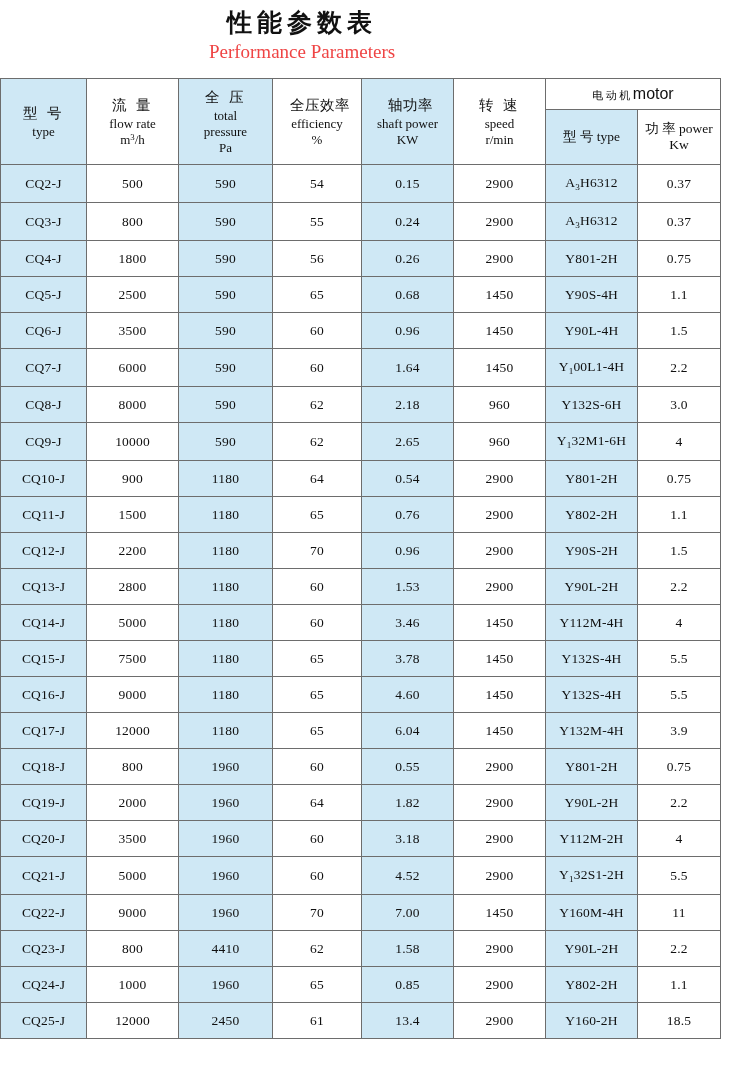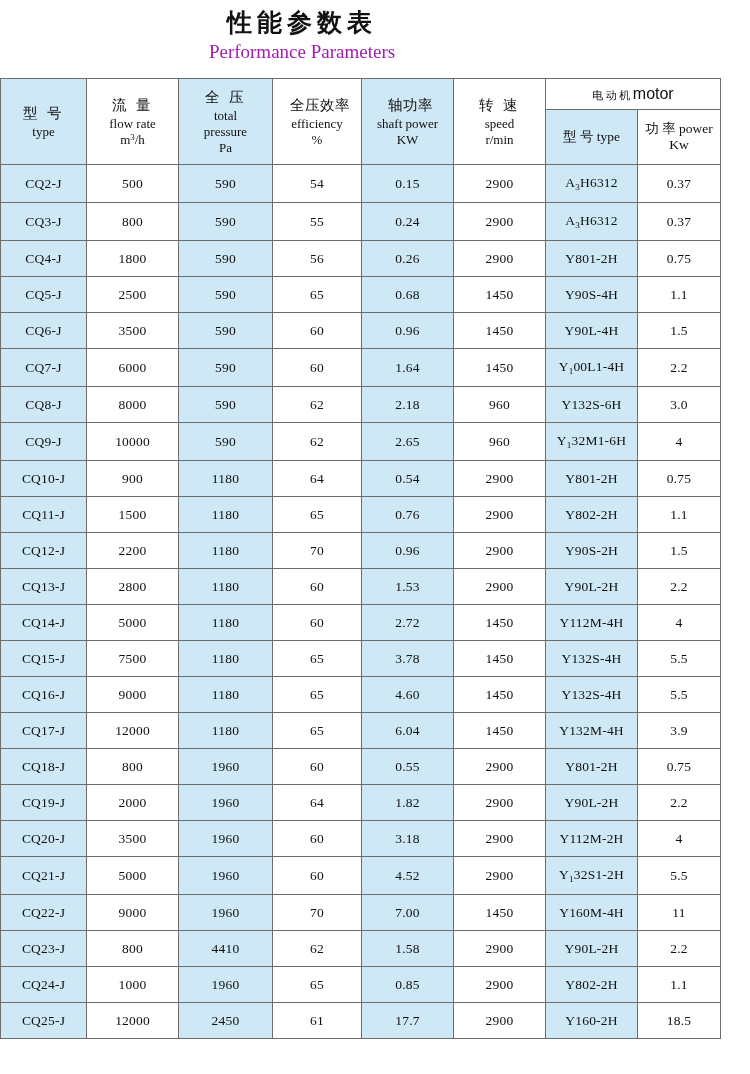--- a/index.html
+++ b/index.html
@@ -34,21 +34,21 @@
     letter-spacing: 5px;
     line-height: 30px;
     color: #111111;
   }
   .title-en {
     font-family: "Liberation Serif", serif;
     font-size: 19px;
     font-weight: normal;
     line-height: 24px;
     margin-top: 2px;
-    color: #a21caf;
+    color: #ef4444;
   }
 
   
   .table-wrap {
     margin: 14px auto 0 auto;
     width: 720px;
   }
   table.perf {
     border-collapse: collapse;
     width: 720px;
@@ -341,21 +341,21 @@
             <td class="cell shade">1.53</td>
             <td class="cell plain">2900</td>
             <td class="cell shade">Y90L-2H</td>
             <td class="cell plain">2.2</td>
           </tr>
           <tr>
             <td class="cell shade">CQ14-J</td>
             <td class="cell plain">5000</td>
             <td class="cell shade">1180</td>
             <td class="cell plain">60</td>
-            <td class="cell shade">2.72</td>
+            <td class="cell shade">3.46</td>
             <td class="cell plain">1450</td>
             <td class="cell shade">Y112M-4H</td>
             <td class="cell plain">4</td>
           </tr>
           <tr>
             <td class="cell shade">CQ15-J</td>
             <td class="cell plain">7500</td>
             <td class="cell shade">1180</td>
             <td class="cell plain">65</td>
             <td class="cell shade">3.78</td>
@@ -451,21 +451,21 @@
             <td class="cell shade">0.85</td>
             <td class="cell plain">2900</td>
             <td class="cell shade">Y802-2H</td>
             <td class="cell plain">1.1</td>
           </tr>
           <tr>
             <td class="cell shade">CQ25-J</td>
             <td class="cell plain">12000</td>
             <td class="cell shade">2450</td>
             <td class="cell plain">61</td>
-            <td class="cell shade">17.7</td>
+            <td class="cell shade">13.4</td>
             <td class="cell plain">2900</td>
             <td class="cell shade">Y160-2H</td>
             <td class="cell plain">18.5</td>
           </tr>
         </tbody>
     </table>
   </div>
 
 </div>
 

